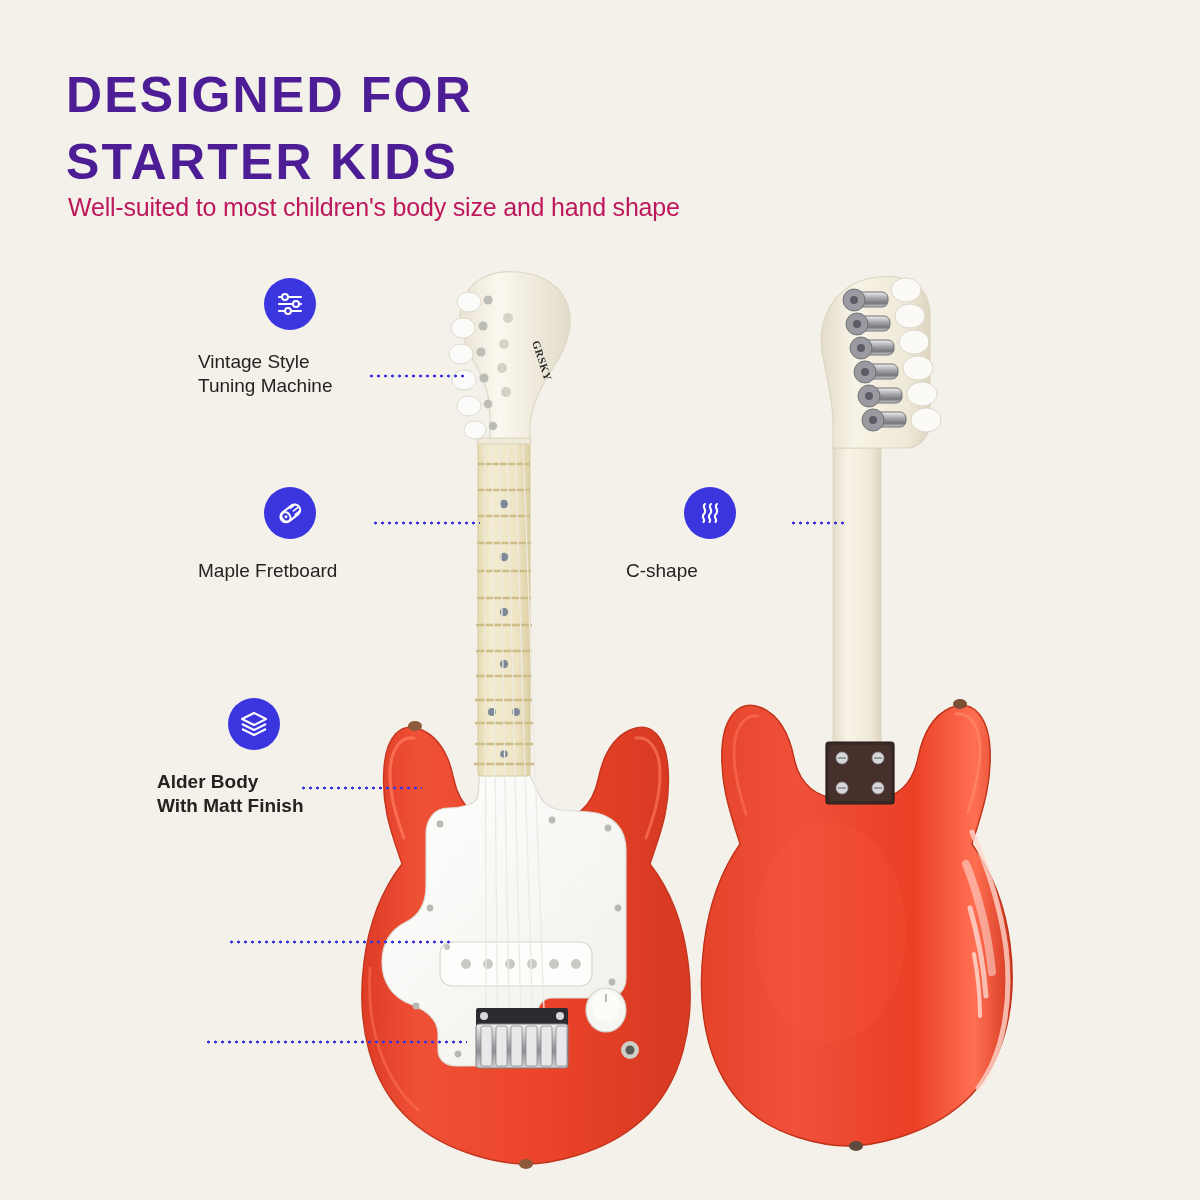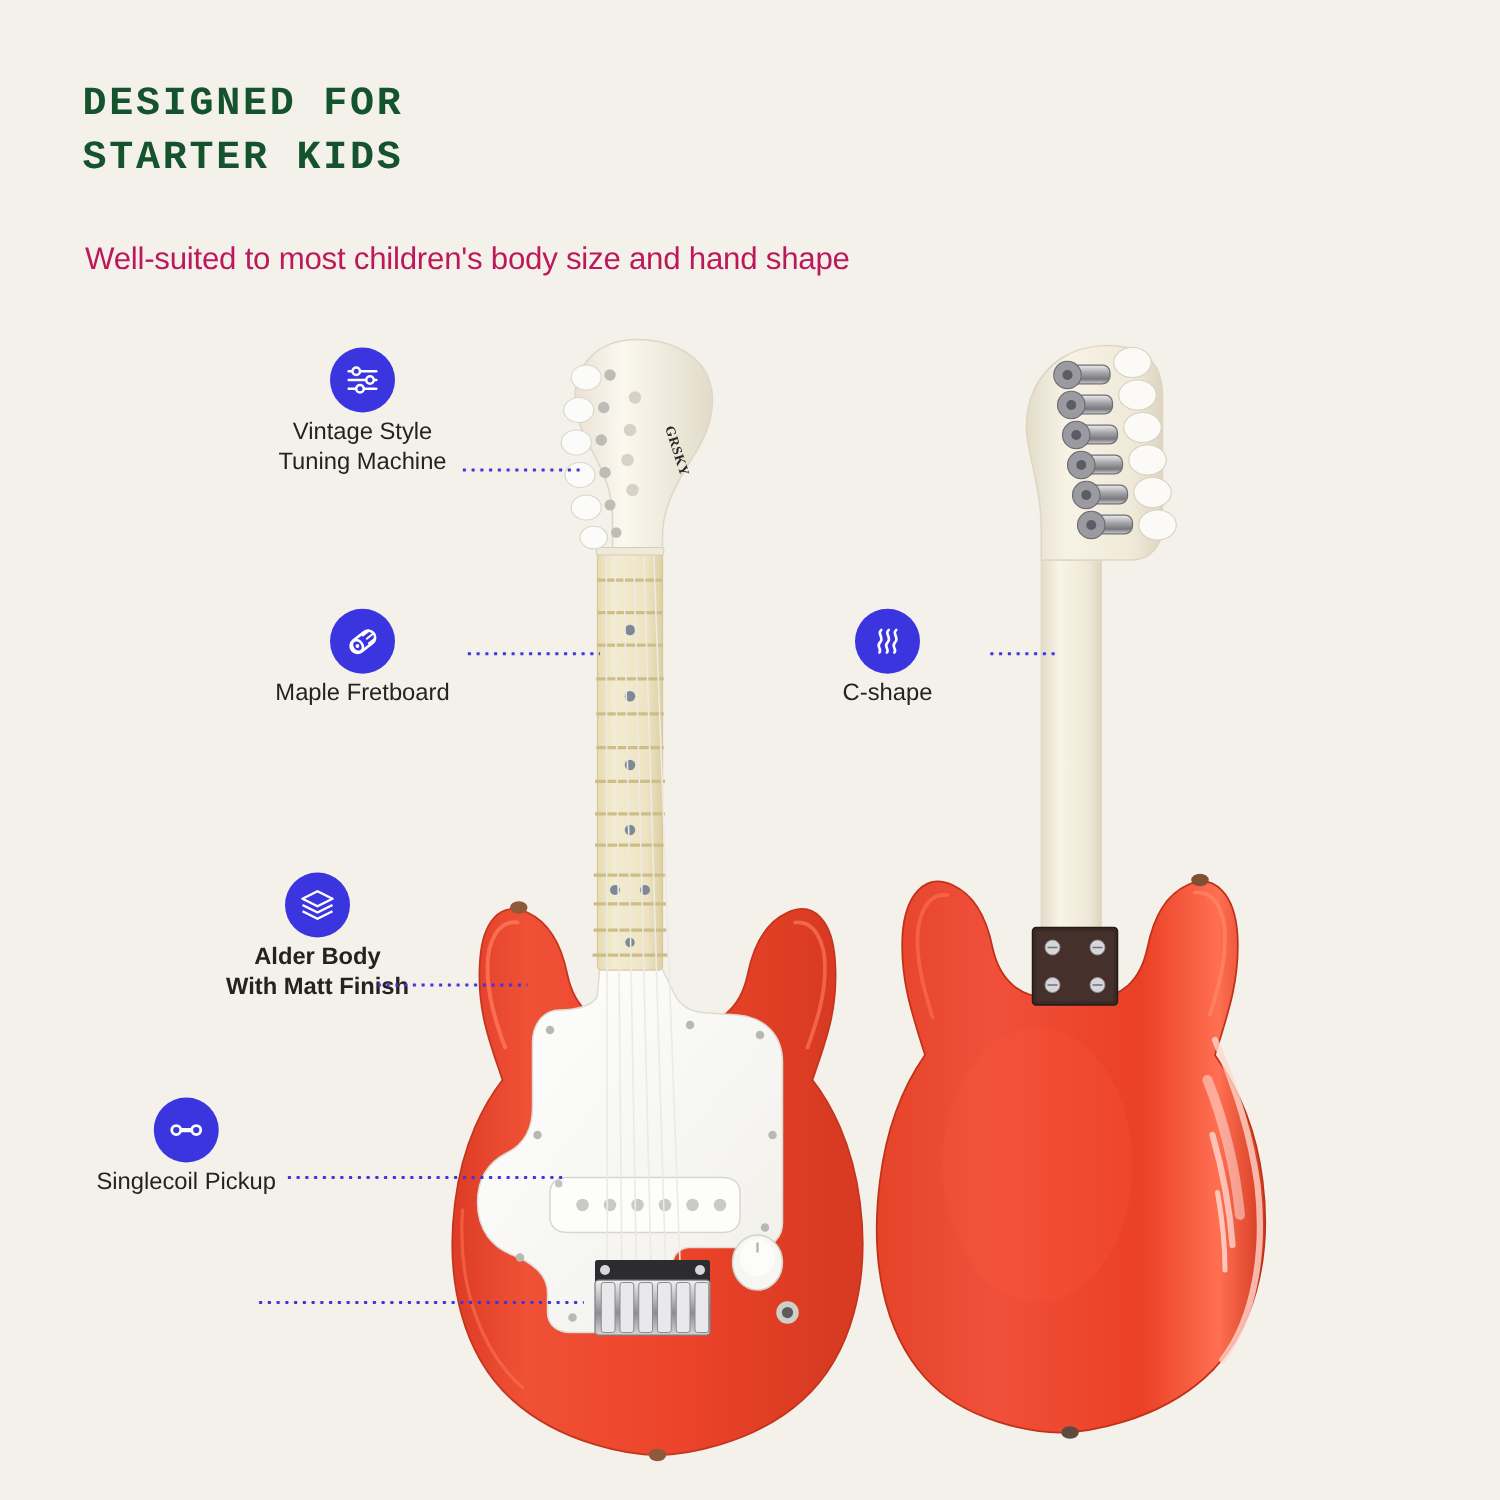--- a/index.html
+++ b/index.html
@@ -8,50 +8,50 @@
     background:#f4f1ea;
     font-family:"Liberation Sans", sans-serif;
     overflow:hidden;
     position:relative;
   }
   #stage{position:relative;width:1200px;height:1200px;}
 
   
   .title{
     position:absolute;left:66px;top:62px;
-    font-family:Liberation Mono, monospace;
+    font-family:Liberation Sans, sans-serif;
     font-weight:700;
-    font-size:32px;
+    font-size:50px;
     letter-spacing:2.2px;
     line-height:1.33;
-    color:#14532d;
+    color:#4c1d95;
     white-space:pre-line;
   }
   .subtitle{
     position:absolute;left:68px;top:193px;
     font-size:25px;
     letter-spacing:-0.2px;
     color:#be185d;
   }
 
   
   .callout{position:absolute;}
   .badge{
     width:52px;height:52px;border-radius:50%;
     background:#3b35e0;
     display:flex;align-items:center;justify-content:center;
     margin:0 auto;
   }
   .badge svg{display:block;}
   .clabel{
-    margin-top:4px;
+    margin-top:20px;
     font-size:19px;
     line-height:1.25;
     color:#262220;
-    text-align:center;
+    text-align:left;
     white-space:pre-line;
   }
   .dots{
     position:absolute;height:4px;
     background-image:radial-gradient(circle, #3b35e0 0 1.4px, transparent 1.6px);
     background-size:7px 4px;
     background-repeat:repeat-x;
     background-position:0 center;
   }
 
@@ -453,30 +453,20 @@
           <path d="M4 16 L16 22 L28 16"></path>
           <path d="M4 21 L16 27 L28 21"></path>
         </g>
       </svg>
     </div>
     <div class="clabel">Alder Body
 With Matt Finish</div>
   </div>
   <div class="dots" style="left:300px;top:786px;width:122px;"></div>
 
-  <div class="callout" style="left:58px;top:878px;width:182px;">
-    <div class="badge">
-      <svg width="32" height="32" viewBox="0 0 32 32">
-        <line x1="8" y1="16" x2="24" y2="16" stroke="#ffffff" stroke-width="3.4" stroke-linecap="round"></line>
-        <circle cx="8" cy="16" r="3.6" fill="#3b35e0" stroke="#ffffff" stroke-width="2.2"></circle>
-        <circle cx="24" cy="16" r="3.6" fill="#3b35e0" stroke="#ffffff" stroke-width="2.2"></circle>
-      </svg>
-    </div>
-    <div class="clabel">Singlecoil Pickup</div>
-  </div>
   <div class="dots" style="left:228px;top:940px;width:224px;"></div>
 
   <div class="dots" style="left:205px;top:1040px;width:262px;"></div>
 
   <div class="callout" style="left:626px;top:487px;width:168px;">
     <div class="badge">
       <svg width="32" height="32" viewBox="0 0 32 32">
         <g fill="none" stroke="#ffffff" stroke-width="2.1" stroke-linecap="round">
           <path d="M11 7 C7 10 14 13 10 17 C6.5 20.5 12 22 9.5 25"></path>
           <path d="M17 7 C13 10 20 13 16 17 C12.5 20.5 18 22 15.5 25"></path>

